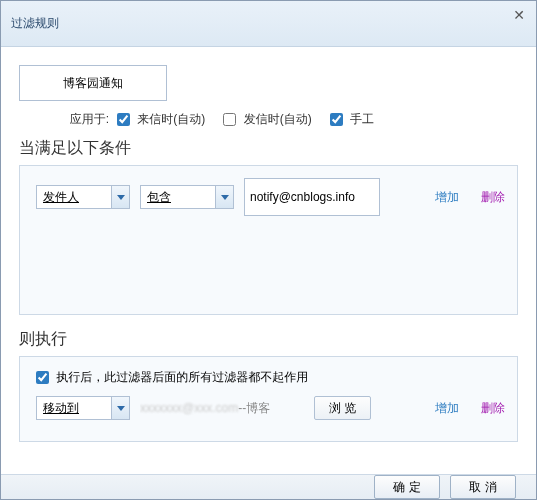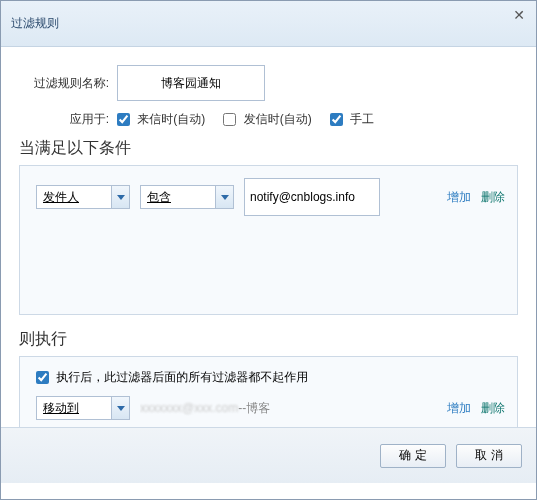--- a/index.html
+++ b/index.html
@@ -22,43 +22,42 @@
 .radio-row { margin-bottom: 12px; padding-left: 4px; }
 .radio-row label { margin-right: 18px; }
 input[type=radio] { margin-right: 5px; vertical-align: middle; accent-color: #2d7cc1; }
 .rule-row { display: flex; align-items: center; gap: 10px; padding-left: 4px; }
 .select { position: relative; height: 24px; border: 1px solid #b0c0d4; background: #fff; display: flex; align-items: center; padding: 0 22px 0 6px; cursor: pointer; }
 .select .arrow { position: absolute; right: 0; top: 0; width: 18px; height: 100%; background: linear-gradient(#f0f6fc,#d8e6f3); border-left: 1px solid #b0c0d4; display: flex; align-items: center; justify-content: center; }
 .select .arrow::after { content: ""; border-left: 4px solid transparent; border-right: 4px solid transparent; border-top: 5px solid #2d6aa8; }
 .select.w90 { width: 94px; text-decoration: underline; }
 .match-input { width: 136px; height: 38px; border: 1px solid #b0c0d4; padding: 0 5px; font-size: 12px; }
 .link { color: #2d7cc1; cursor: pointer; }
-.link.disabled { color: #0f766e; cursor: default; }
+.link.disabled { color: #a21caf; cursor: default; margin-left: 12px; }
 .spacer { flex: 1; }
 .checkline { padding-left: 4px; margin-bottom: 10px; }
 .browse-btn { height: 24px; padding: 0 14px; border: 1px solid #b0c0d4; background: linear-gradient(#fdfdfd,#ecf1f6); cursor: pointer; font-size: 12px; border-radius: 2px; }
 .target-text { color: #888; width: 164px; overflow: hidden; white-space: nowrap; }
 .target-text .blur { color: #ccc; filter: blur(1px); }
-.footer { position: absolute; bottom: 16px; left: 0; right: 0; height: 56px; background: linear-gradient(#f0f4f8,#e6edf4); border-top: 1px solid #cdd9e6; display: flex; align-items: center; justify-content: flex-end; padding: 0 14px; gap: 10px; }
+.footer { position: absolute; bottom: 0; left: 0; right: 0; height: 25px; background: linear-gradient(#f0f4f8,#e6edf4); border-top: 1px solid #cdd9e6; display: flex; align-items: center; justify-content: flex-end; padding: 0 20px; gap: 10px; }
 .btn { height: 24px; min-width: 66px; padding: 0 12px; border: 1px solid #9fb2c7; background: linear-gradient(#fdfdfd,#e8eef5); cursor: pointer; font-size: 12px; border-radius: 2px; letter-spacing: 4px; text-indent: 4px; }
 </style>
 </head>
 <body>
 
 <div class="window">
 
   <div class="titlebar">
     <span class="title">过滤规则</span>
     <span class="close">✕</span>
   </div>
 
   <div class="content">
 
     <div class="row">
-      <span class="label">过滤规则名称:</span>
       <input class="text-input name" value="博客园通知" style="">
     </div>
 
     <div class="row">
       <span class="label">应用于:</span>
       <label class="check-label">
         <input type="checkbox" class="checkbox" checked="" style="">
         <span>来信时(自动)</span>
       </label>
       <label class="check-label">
@@ -102,20 +101,21 @@
       </div>
 
       <div class="rule-row">
         <div class="select w90">
           <span>移动到</span>
           <span class="arrow"></span>
         </div>
         <span class="target-text">
           <span class="blur">xxxxxxx@xxx.com</span><span>--博客</span>
         </span>
+        <button class="browse-btn">浏 览</button>
         <span class="spacer"></span>
         <span class="link">增加</span>
         <span class="link disabled">删除</span>
       </div>
     </div>
 
   </div>
 
   <div class="footer">
     <button class="btn">确定</button>

